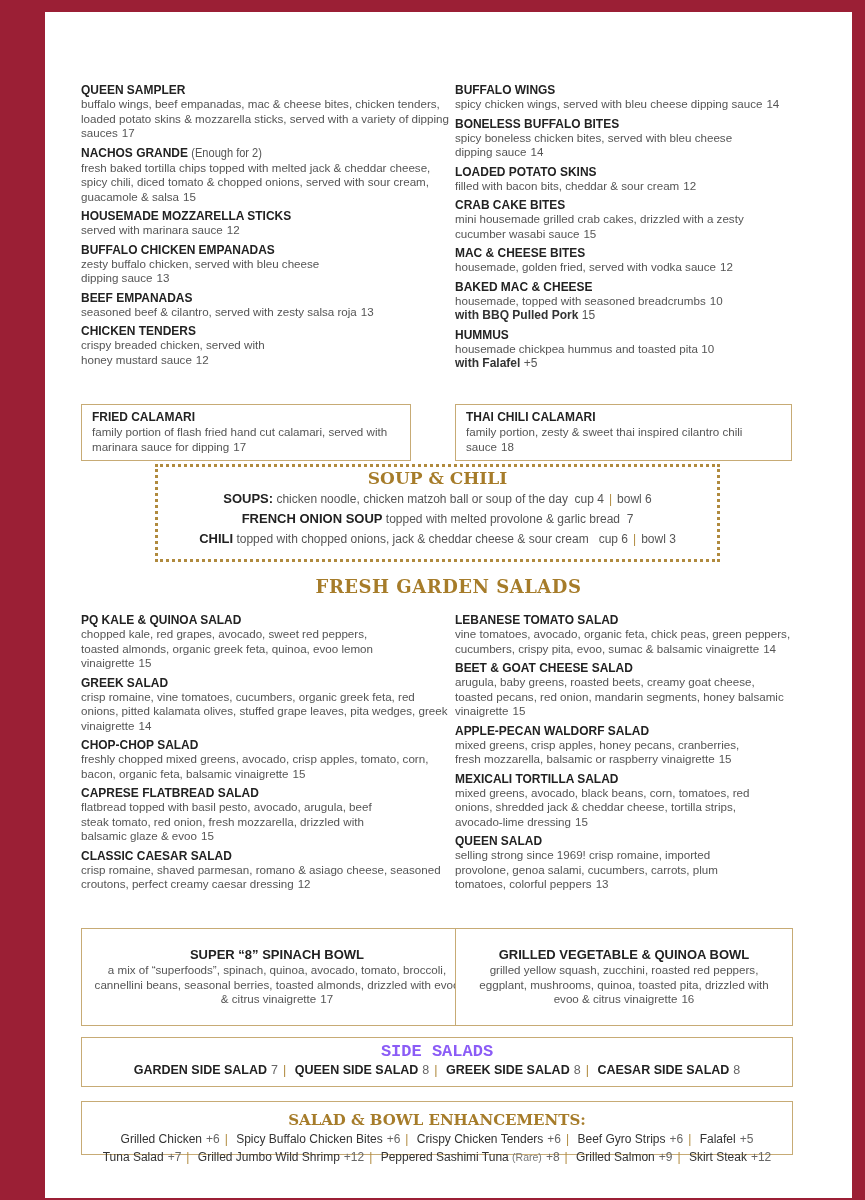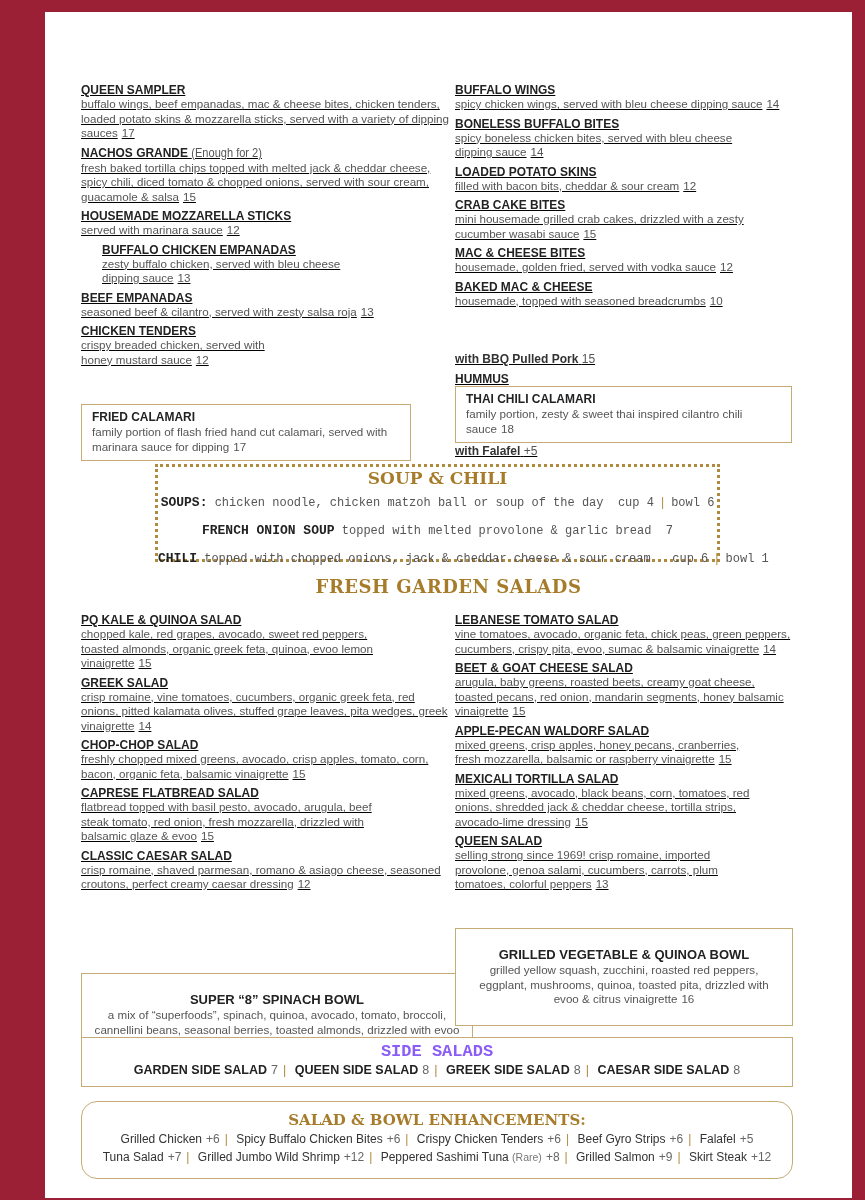--- a/index.html
+++ b/index.html
@@ -12,45 +12,45 @@
   .page {
     position: absolute; left: 45px; top: 12px; width: 807px; height: 1186px;
     background: #ffffff;
   }
   .sec-title {
     position: absolute; left: 0; width: 100%; text-align: center;
     font-family: "DejaVu Serif", serif; font-weight: bold; color: #a67c2a;
     letter-spacing: 0.5px;
   }
   .col { position: absolute; }
-  .item { margin-bottom: 4px; text-decoration: underline; }
+  .item { margin-bottom: 4px; }
   .name {
     font-family: "Liberation Sans", sans-serif; font-weight: bold;
     font-size: 13px; color: #222; line-height: 15px;
     transform: scaleX(0.92); transform-origin: left;
     white-space: nowrap;
   }
   .note { font-weight: normal; color: #555; font-size: 12px; }
   .desc {
     font-size: 11.6px; color: #555; line-height: 14.5px;
   }
   .desc .price { margin-left: 4px; }
-  .subline { font-size: 12px; color: #333; font-weight: bold; line-height: 14.5px; margin-top: 44px; }
+  .subline { font-size: 12px; color: #333; font-weight: bold; line-height: 14.5px; }
   .subline .price { font-weight: normal; color: #555; }
   .box {
     position: absolute; border: 1.5px solid #c7ab75; background: #fff;
     box-sizing: border-box;
     margin-top: 9px;
   }
   .box .name { margin-bottom: 1px; }
   .dotted {
     position: absolute; border: 3px dotted #b08a3e; box-sizing: border-box;
     text-align: center;
   }
-  .soup-line { font-size: 12px; color: #555; line-height: 28px; white-space: nowrap; font-family: Liberation Mono, monospace; }
+  .soup-line { font-size: 12px; color: #555; line-height: 20px; white-space: nowrap; }
   .soup-line b { color: #222; font-size: 13px; }
   .sep { color: #b08a3e; margin: 0 5px; }
   .center { text-align: center; }
   .bowl .name { transform-origin: center; }
   .side-line { font-size: 12.5px; white-space: nowrap; text-align: center; }
   .side-line b { color: #222; }
   .side-line .p { color: #666; margin-left: 4px; }
   .enh-line { font-size: 12px; color: #333; white-space: nowrap; text-align: center; line-height: 18px; }
   .enh-line .p { color: #666; margin-left: 4px; }
   .enh-line .small { color: #777; font-size: 10.5px; }
@@ -67,21 +67,21 @@
       <div class="desc"><span>buffalo wings, beef empanadas, mac &amp; cheese bites, chicken tenders, loaded potato skins &amp; mozzarella sticks, served with a variety of dipping sauces</span><span class="price">17</span></div>
     </div>
     <div class="item">
       <div class="name"><span>NACHOS GRANDE</span> <span class="note">(Enough for 2)</span></div>
       <div class="desc"><span>fresh baked tortilla chips topped with melted jack &amp; cheddar cheese, spicy chili, diced tomato &amp; chopped onions, served with sour cream, guacamole &amp; salsa</span><span class="price">15</span></div>
     </div>
     <div class="item">
       <div class="name">HOUSEMADE MOZZARELLA STICKS</div>
       <div class="desc"><span>served with marinara sauce</span><span class="price">12</span></div>
     </div>
-    <div class="item" style="width:260px;margin-left:21px;">
+    <div class="item" style="width:260px;">
       <div class="name">BUFFALO CHICKEN EMPANADAS</div>
       <div class="desc"><span>zesty buffalo chicken, served with bleu cheese dipping sauce</span><span class="price">13</span></div>
     </div>
     <div class="item">
       <div class="name">BEEF EMPANADAS</div>
       <div class="desc"><span>seasoned beef &amp; cilantro, served with zesty salsa roja</span><span class="price">13</span></div>
     </div>
     <div class="item" style="width:210px;">
       <div class="name">CHICKEN TENDERS</div>
       <div class="desc"><span>crispy breaded chicken, served with honey mustard sauce</span><span class="price">12</span></div>
@@ -118,30 +118,30 @@
       <div class="name">HUMMUS</div>
       <div class="desc"><span>housemade chickpea hummus and toasted pita</span> <span>10</span></div>
       <div class="subline"><span>with Falafel</span> <span class="price">+5</span></div>
     </div>
   </div>
 
   <div class="box" style="left:36px;top:383px;width:330px;height:57px;padding:4px 10px;">
     <div class="name">FRIED CALAMARI</div>
     <div class="desc"><span>family portion of flash fried hand cut calamari, served with marinara sauce for dipping</span><span class="price">17</span></div>
   </div>
-  <div class="box" style="left:410px;top:365px;width:337px;height:57px;padding:4px 10px;">
+  <div class="box" style="left:410px;top:383px;width:337px;height:57px;padding:4px 10px;">
     <div class="name">THAI CHILI CALAMARI</div>
     <div class="desc" style="width:290px;"><span>family portion, zesty &amp; sweet thai inspired cilantro chili sauce</span><span class="price">18</span></div>
   </div>
 
   <div class="dotted" style="left:110px;top:452px;width:565px;height:98px;">
     <div style="font-family:'DejaVu Serif',serif;font-weight:bold;color:#a67c2a;font-size:17px;line-height:22px;">SOUP &amp; CHILI</div>
     <div class="soup-line"><b>SOUPS:</b> <span>chicken noodle, chicken matzoh ball or soup of the day</span>&nbsp; <span>cup  4</span><span class="sep">|</span><span>bowl  6</span></div>
     <div class="soup-line"><b>FRENCH ONION SOUP</b> <span>topped with melted provolone &amp; garlic bread</span>&nbsp; <span>7</span></div>
-    <div class="soup-line"><b>CHILI</b> <span>topped with chopped onions, jack &amp; cheddar cheese &amp; sour cream</span>&nbsp;&nbsp; <span>cup  6</span><span class="sep">|</span><span>bowl  1</span></div>
+    <div class="soup-line"><b>CHILI</b> <span>topped with chopped onions, jack &amp; cheddar cheese &amp; sour cream</span>&nbsp;&nbsp; <span>cup  6</span><span class="sep">|</span><span>bowl  3</span></div>
   </div>
 
   <div class="sec-title" style="top:564px;font-size:18px;">FRESH GARDEN SALADS</div>
 
   <div class="col" style="left:36px;top:600px;width:370px;">
     <div class="item" style="width:300px;">
       <div class="name">PQ KALE &amp; QUINOA SALAD</div>
       <div class="desc"><span>chopped kale, red grapes, avocado, sweet red peppers, toasted almonds, organic greek feta, quinoa, evoo lemon vinaigrette</span><span class="price">15</span></div>
     </div>
     <div class="item">
@@ -178,40 +178,40 @@
     <div class="item" style="width:330px;">
       <div class="name">MEXICALI TORTILLA SALAD</div>
       <div class="desc"><span>mixed greens, avocado, black beans, corn, tomatoes, red onions, shredded jack &amp; cheddar cheese, tortilla strips, avocado-lime dressing</span><span class="price">15</span></div>
     </div>
     <div class="item" style="width:290px;">
       <div class="name">QUEEN SALAD</div>
       <div class="desc"><span>selling strong since 1969! crisp romaine, imported provolone, genoa salami, cucumbers, carrots, plum tomatoes, colorful peppers</span><span class="price">13</span></div>
     </div>
   </div>
 
-  <div class="box bowl center" style="left:36px;top:952px;width:392px;height:98px;padding:18px 8px 0;">
+  <div class="box bowl center" style="left:36px;top:907px;width:392px;height:98px;padding:18px 8px 0;">
     <div class="name" style="transform:none;">SUPER “8” SPINACH BOWL</div>
     <div class="desc"><span>a mix of “superfoods”, spinach, quinoa, avocado, tomato, broccoli, cannellini beans, seasonal berries, toasted almonds, drizzled with evoo &amp; citrus vinaigrette</span><span class="price">17</span></div>
   </div>
   <div class="box bowl center" style="left:410px;top:907px;width:338px;height:98px;padding:18px 20px 0;">
     <div class="name" style="transform:none;">GRILLED VEGETABLE &amp; QUINOA BOWL</div>
     <div class="desc"><span>grilled yellow squash, zucchini, roasted red peppers, eggplant, mushrooms, quinoa, toasted pita, drizzled with evoo &amp; citrus vinaigrette</span><span class="price">16</span></div>
   </div>
 
   <div class="box center" style="left:36px;top:1016px;width:712px;height:50px;">
     <div style="font-family:Liberation Mono, monospace;font-weight:bold;color:#8b5cf6;font-size:17px;margin-top:3px;line-height:22px;">SIDE SALADS</div>
     <div class="side-line">
       <b>GARDEN SIDE SALAD</b><span class="p">7</span><span class="sep">|</span>
       <b>QUEEN SIDE SALAD</b><span class="p">8</span><span class="sep">|</span>
       <b>GREEK SIDE SALAD</b><span class="p">8</span><span class="sep">|</span>
       <b>CAESAR SIDE SALAD</b><span class="p">8</span>
     </div>
   </div>
 
-  <div class="box center" style="left:36px;top:1080px;width:712px;height:78px;border-radius:16px;">
+  <div class="box center" style="left:36px;top:1080px;width:712px;height:54px;">
     <div style="font-family:'DejaVu Serif',serif;font-weight:bold;color:#a67c2a;font-size:15px;margin-top:8px;line-height:20px;">SALAD &amp; BOWL ENHANCEMENTS:</div>
     <div class="enh-line">
       <span>Grilled Chicken</span><span class="p">+6</span><span class="sep">|</span>
       <span>Spicy Buffalo Chicken Bites</span><span class="p">+6</span><span class="sep">|</span>
       <span>Crispy Chicken Tenders</span><span class="p">+6</span><span class="sep">|</span>
       <span>Beef Gyro Strips</span><span class="p">+6</span><span class="sep">|</span>
       <span>Falafel</span><span class="p">+5</span>
     </div>
     <div class="enh-line">
       <span>Tuna Salad</span><span class="p">+7</span><span class="sep">|</span>

